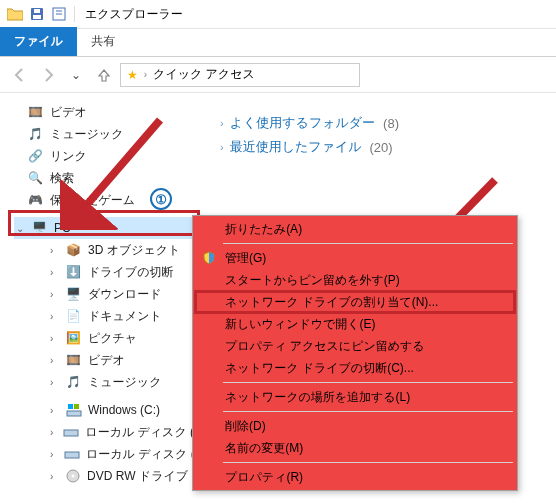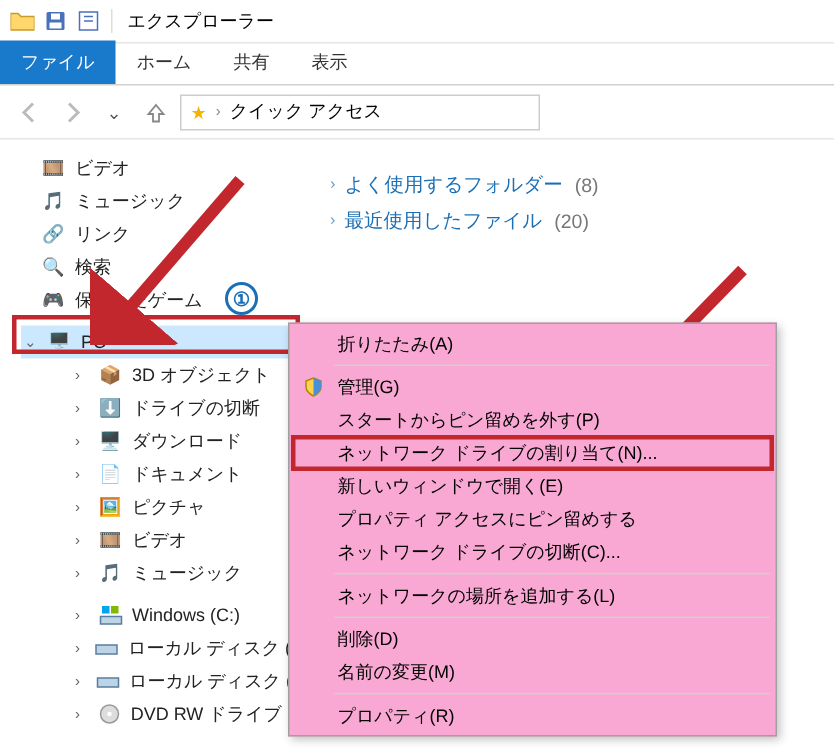--- a/index.html
+++ b/index.html
@@ -5,21 +5,21 @@
 * { box-sizing: border-box; margin: 0; padding: 0; font-family: "Yu Gothic UI", "Meiryo", sans-serif; }
 body { width: 556px; height: 503px; background: #fff; position: relative; overflow: hidden; font-size: 12px; }
 
 .titlebar { height: 28px; display: flex; align-items: center; border-bottom: 1px solid #e5e5e5; padding: 14px 4px; }
 .titlebar .icon { width: 18px; height: 18px; display: flex; align-items: center; justify-content: center; margin: 0 2px; }
 .titlebar .sep { width: 1px; height: 16px; background: #ddd; margin: 0 4px; }
 .titlebar .title { margin-left: 6px; font-size: 12px; }
 
 .ribbon { height: 28px; display: flex; align-items: flex-end; border-bottom: 1px solid #d0d0d0; }
 .ribbon .tab { padding: 6px 14px; font-size: 12px; color: #333; }
-.ribbon .tab.active { background: #1979ca; color: #fff; }
+.ribbon .tab.active { background: #1979ca; color: #fff; font-weight: bold; }
 
 .addrbar { height: 36px; display: flex; align-items: center; padding: 4px 8px; gap: 4px; border-bottom: 1px solid #e5e5e5; }
 .nav-btn { width: 24px; height: 24px; display: flex; align-items: center; justify-content: center; color: #bbb; }
 .crumb { flex: none; border: 1px solid #ccc; height: 24px; display: flex; align-items: center; padding: 0 6px; gap: 6px; min-width: 240px; }
 .crumb .star { color: #f5b400; }
 .crumb .chev { color: #888; font-size: 10px; }
 
 .main { display: flex; height: calc(100% - 92px); }
 .tree { width: 210px; padding: 8px 0 8px 14px; position: relative; }
 .tree-row { display: flex; align-items: center; height: 22px; gap: 6px; padding-left: 14px; }
@@ -28,21 +28,21 @@
 .tree-row .twisty { width: 10px; font-size: 10px; color: #666; }
 .tree-row .ico { width: 16px; height: 16px; display: flex; align-items: center; justify-content: center; }
 .tree-row .lbl { font-size: 12px; color: #222; white-space: nowrap; }
 .tree-row.sel { background: #cce8ff; }
 
 .content { flex: 1; padding: 18px 10px; }
 .grp { display: flex; align-items: center; gap: 6px; height: 24px; color: #1a6fb5; font-size: 13px; }
 .grp .chev { font-size: 11px; color: #6a9cc5; }
 .grp .count { color: #777; margin-left: 2px; }
 
-.ctxmenu { position: absolute; left: 192px; top: 215px; width: 326px; background: #f9a8d4; border: 1px solid #a0a0a0; box-shadow: 2px 2px 6px rgba(0,0,0,.25); padding: 2px; z-index: 20; }
+.ctxmenu { position: absolute; left: 192px; top: 215px; width: 326px; background: #ef4444; border: 1px solid #a0a0a0; box-shadow: 2px 2px 6px rgba(0,0,0,.25); padding: 2px; z-index: 20; }
 .ctxmenu .row { display: flex; align-items: center; height: 22px; padding: 0 20px 0 30px; font-size: 12px; position: relative; }
 .ctxmenu .row .ico { position: absolute; left: 6px; width: 16px; height: 16px; display: flex; align-items: center; justify-content: center; }
 .ctxmenu .sep { height: 1px; background: #d0d0d0; margin: 3px 2px 3px 28px; }
 .ctxmenu .row.hl { outline: 3px solid #c1272d; outline-offset: -2px; align-items: center; }
 
 .redbox-pc { position: absolute; left: 8px; top: 210px; width: 192px; height: 26px; border: 3px solid #c1272d; pointer-events: none; }
 
 .circle { position: absolute; width: 22px; height: 22px; border: 2px solid #1a6fb5; border-radius: 50%; color: #1a6fb5; font-weight: bold; display: flex; align-items: center; justify-content: center; font-size: 13px; background: #fff; pointer-events: none; }
 .c1 { left: 150px; top: 188px; }
 .c2 { left: 458px; top: 319px; }
@@ -71,23 +71,21 @@
         <line x1="4" y1="4" x2="10" y2="4" stroke="#4a72b8"></line>
         <line x1="4" y1="7" x2="10" y2="7" stroke="#4a72b8"></line>
       </svg>
     </span>
   <span class="sep"></span>
   <span class="title">エクスプローラー</span>
 </div>
 
 <div class="ribbon">
   <div class="tab active">ファイル</div>
-  <div class="tab">ホーム</div>
   <div class="tab">共有</div>
-  <div class="tab">表示</div>
 </div>
 
 <div class="addrbar">
   <div class="nav-btn">
       <svg width="16" height="16" viewBox="0 0 16 16">
         <path d="M10 2 L4 8 L10 14" fill="none" stroke="#bbb" stroke-width="2"></path>
       </svg>
     </div>
   <div class="nav-btn">
       <svg width="16" height="16" viewBox="0 0 16 16">

